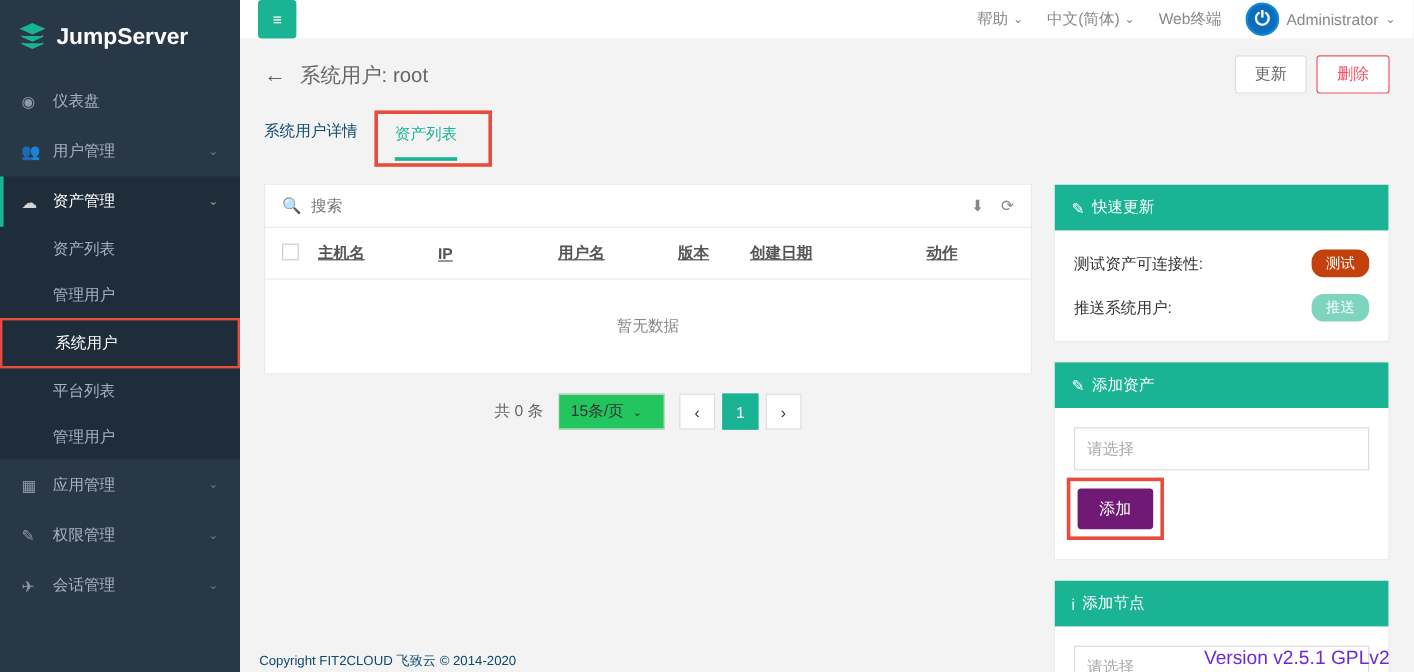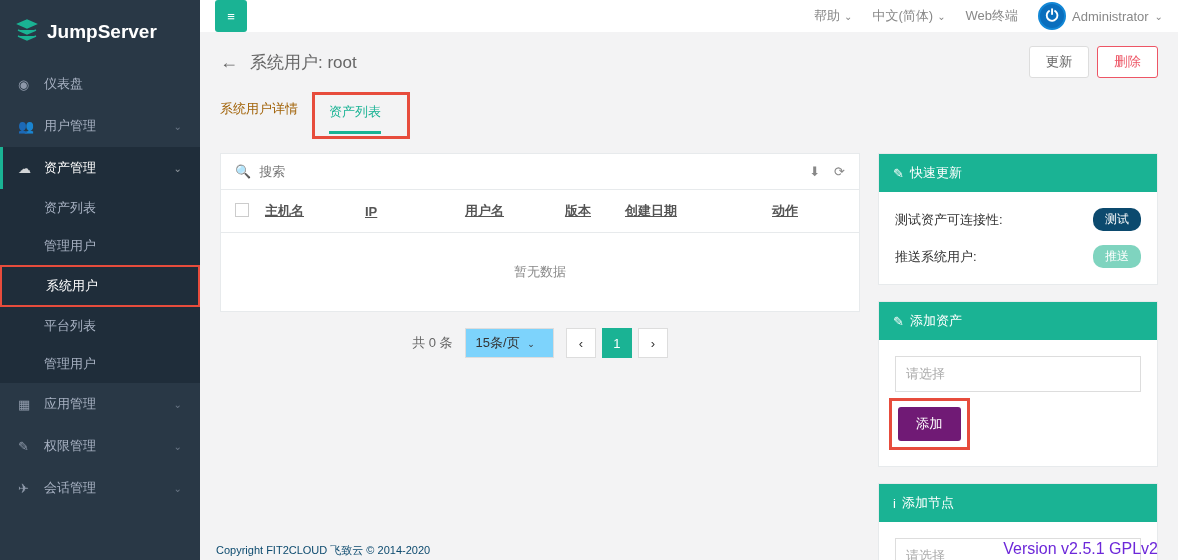--- a/index.html
+++ b/index.html
@@ -35,21 +35,21 @@
     
     .page-header { padding: 14px 20px 0 20px; }
     .title-row { display: flex; align-items: center; gap: 12px; }
     .back-arrow { font-size: 18px; color: #666; cursor: pointer; }
     .page-title { font-size: 17px; color: #666; font-weight: normal; }
     .header-actions { margin-left: auto; display: flex; gap: 8px; }
     .btn-outline { padding: 6px 16px; border: 1px solid #ddd; background: #fff; border-radius: 3px; cursor: pointer; color: #666; }
     .btn-outline-danger { padding: 6px 16px; border: 1px solid #ed5565; background: #fff; color: #ed5565; border-radius: 3px; cursor: pointer; }
     
     .tabs { display: flex; gap: 28px; margin-top: 14px; }
-    .tab { padding: 8px 0 10px; cursor: pointer; color: #a16207; }
+    .tab { padding: 8px 0 10px; cursor: pointer; color: #0c4a6e; }
     .tab.active { color: #1ab394; border-bottom: 3px solid #1ab394; }
     .tab-highlight-box { border: 3px solid #e74c3c; padding: 0 26px 2px 14px; margin-left: -14px; }
     
     
     .content-area { display: flex; gap: 18px; padding: 14px 20px 20px 20px; }
     .left-col { flex: 1; }
     .right-col { width: 280px; display: flex; flex-direction: column; gap: 16px; }
     
     .search-bar { background: #fff; padding: 10px 14px; display: flex; align-items: center; border: 1px solid #e7eaec; }
     .search-icon { color: #aaa; margin-right: 8px; }
@@ -63,31 +63,31 @@
     .th-host { width: 100px; }
     .th-ip { width: 100px; }
     .th-user { width: 100px; }
     .th-ver { width: 60px; }
     .th-date { width: 100px; }
     .th-action { flex: 1; text-align: center; }
     .empty-row { text-align: center; padding: 30px 0; color: #888; }
     
     .pagination { display: flex; align-items: center; justify-content: center; gap: 12px; padding: 16px 0; }
     .page-total { color: #666; }
-    .page-select { border: 1px solid #ddd; padding: 5px 18px 5px 10px; background: #7dd3fc; cursor: pointer; position: relative; }
+    .page-select { border: 1px solid #ddd; padding: 5px 18px 5px 10px; background: #22c55e; cursor: pointer; position: relative; }
     .page-controls { display: flex; gap: 6px; }
     .page-btn { width: 30px; height: 30px; border: 1px solid #ddd; display: flex; align-items: center; justify-content: center; cursor: pointer; background: #fff; }
     .page-btn.active { background: #1ab394; color: #fff; border-color: #1ab394; }
     
     .panel { background: #fff; border: 1px solid #e7eaec; }
     .panel-header { background: #1ab394; color: #fff; padding: 10px 14px; display: flex; align-items: center; gap: 6px; font-size: 13px; }
     .panel-body { padding: 16px; }
     .panel-row { display: flex; justify-content: space-between; align-items: center; margin-bottom: 14px; }
     .panel-row:last-child { margin-bottom: 0; }
-    .pill-btn { background: #0c4a6e; color: #fff; border-radius: 10px; padding: 3px 12px; font-size: 12px; cursor: pointer; }
+    .pill-btn { background: #c2410c; color: #fff; border-radius: 10px; padding: 3px 12px; font-size: 12px; cursor: pointer; }
     .pill-btn.muted { background: #7fd4bf; }
     .select-box { width: 100%; border: 1px solid #ddd; padding: 8px 10px; color: #aaa; cursor: pointer; }
     .btn-primary { background: #701a75; color: #fff; padding: 8px 18px; border: none; border-radius: 3px; cursor: pointer; margin-top: 12px; }
     .add-highlight { border: 3px solid #e74c3c; display: inline-block; padding: 6px; margin-top: 6px; margin-left: -6px; }
     
     .checkbox { width: 14px; height: 14px; border: 1px solid #ccc; display: inline-block; }
     
     .footer { position: absolute; bottom: 2px; left: 216px; color: #0c4a6e; font-size: 11px; }
     .footer-right { position: absolute; bottom: 2px; right: 20px; color: #6d28d9; font-size: 16px; }
   </style>

